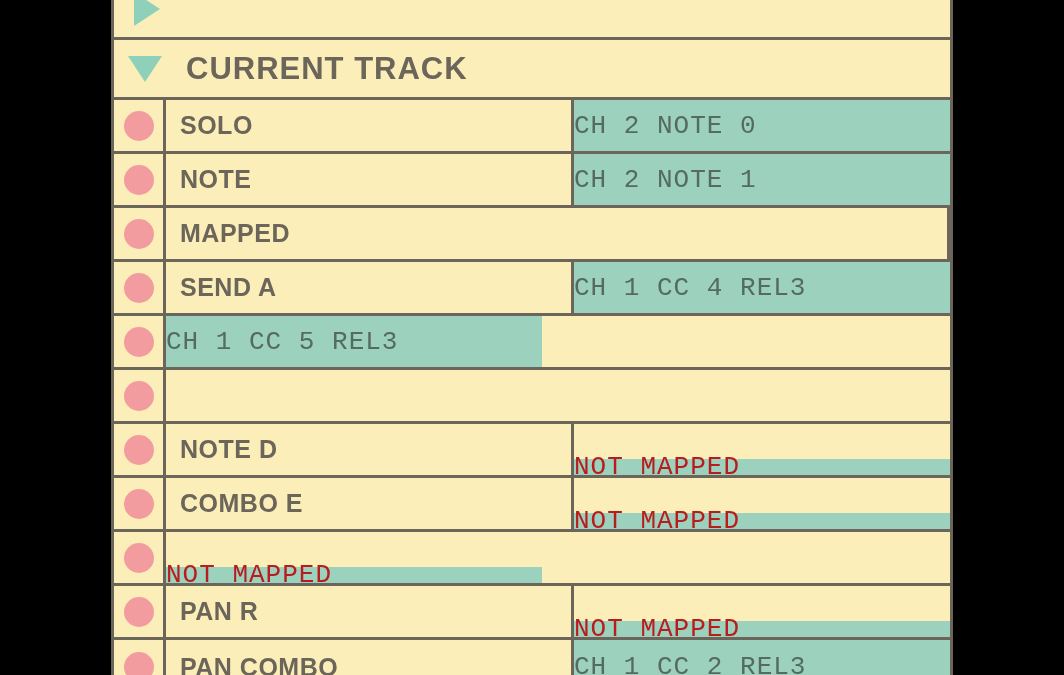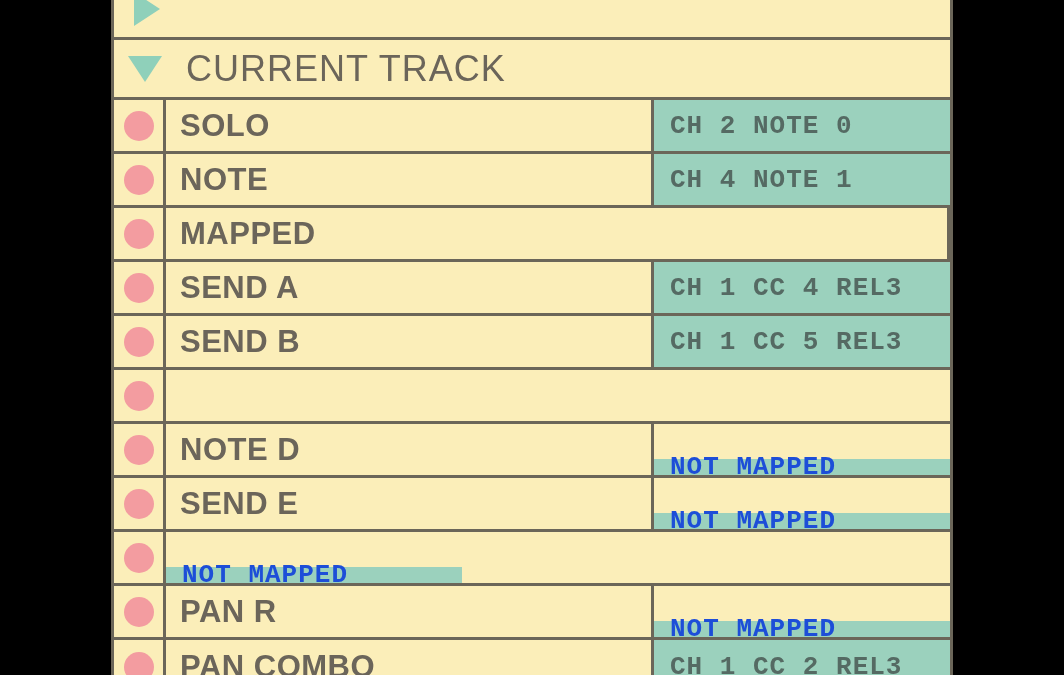--- a/index.html
+++ b/index.html
@@ -43,22 +43,22 @@
     .triangle-right {
       width: 0;
       height: 0;
       border-top: 17px solid transparent;
       border-bottom: 17px solid transparent;
       border-left: 26px solid #8fd0ba;
       margin-right: 24px;
       margin-left: 6px;
     }
     .section-title {
-      font-weight: 400;
-      font-size: 36px;
+      font-weight: 700;
+      font-size: 31px;
       letter-spacing: 1px;
       color: #6b655a;
     }
     .row {
       display: flex;
       height: 54px;
       border-bottom: 3px solid #6b6659;
     }
     .row:last-child {
       border-bottom: none;
@@ -78,38 +78,38 @@
       background: #f39ca0;
     }
     .label-cell {
       flex: 1;
       display: flex;
       align-items: center;
       padding-left: 14px;
       border-right: 3px solid #6b6659;
       background: #fbeeb9;
       font-weight: 700;
-      font-size: 31px;
+      font-size: 25px;
       letter-spacing: 0.5px;
       color: #6b655a;
     }
     .mapping-cell {
-      width: 296px;
-      display: flex;
-      align-items: center;
-      padding-left: 16px;
+      width: 376px;
+      display: flex;
+      align-items: center;
+      padding-left: 0;
       background: #9bd1bd;
       font-family: "Courier New", Courier, monospace;
-      font-weight: 700;
+      font-weight: 400;
       font-size: 26px;
       letter-spacing: 1px;
       color: #556a63;
     }
     .mapping-cell.unmapped {
-      color: #1d4ed8;
+      color: #b91c1c;
       margin-top: 35px;
     }
   </style>
 </head>
 <body>
 
 <div class="panel">
 
   <div class="section-header prev">
     <div class="triangle-right"></div>
@@ -127,59 +127,58 @@
           <div class="dot"></div>
         </div>
         <div class="label-cell">SOLO</div>
         <div class="mapping-cell">CH 2 NOTE 0</div>
       </div>
       <div class="row">
         <div class="dot-cell">
           <div class="dot"></div>
         </div>
         <div class="label-cell">NOTE</div>
-        <div class="mapping-cell">CH 4 NOTE 1</div>
+        <div class="mapping-cell">CH 2 NOTE 1</div>
       </div>
       <div class="row">
         <div class="dot-cell">
           <div class="dot"></div>
         </div>
         <div class="label-cell">MAPPED</div>
       </div>
       <div class="row">
         <div class="dot-cell">
           <div class="dot"></div>
         </div>
         <div class="label-cell">SEND A</div>
         <div class="mapping-cell">CH 1 CC 4 REL3</div>
       </div>
       <div class="row">
         <div class="dot-cell">
           <div class="dot"></div>
         </div>
-        <div class="label-cell">SEND B</div>
         <div class="mapping-cell">CH 1 CC 5 REL3</div>
       </div>
       <div class="row">
         <div class="dot-cell">
           <div class="dot"></div>
         </div>
       </div>
       <div class="row">
         <div class="dot-cell">
           <div class="dot"></div>
         </div>
         <div class="label-cell">NOTE D</div>
         <div class="mapping-cell unmapped">NOT MAPPED</div>
       </div>
       <div class="row">
         <div class="dot-cell">
           <div class="dot"></div>
         </div>
-        <div class="label-cell">SEND E</div>
+        <div class="label-cell">COMBO E</div>
         <div class="mapping-cell unmapped">NOT MAPPED</div>
       </div>
       <div class="row">
         <div class="dot-cell">
           <div class="dot"></div>
         </div>
         <div class="mapping-cell unmapped">NOT MAPPED</div>
       </div>
       <div class="row">
         <div class="dot-cell">

